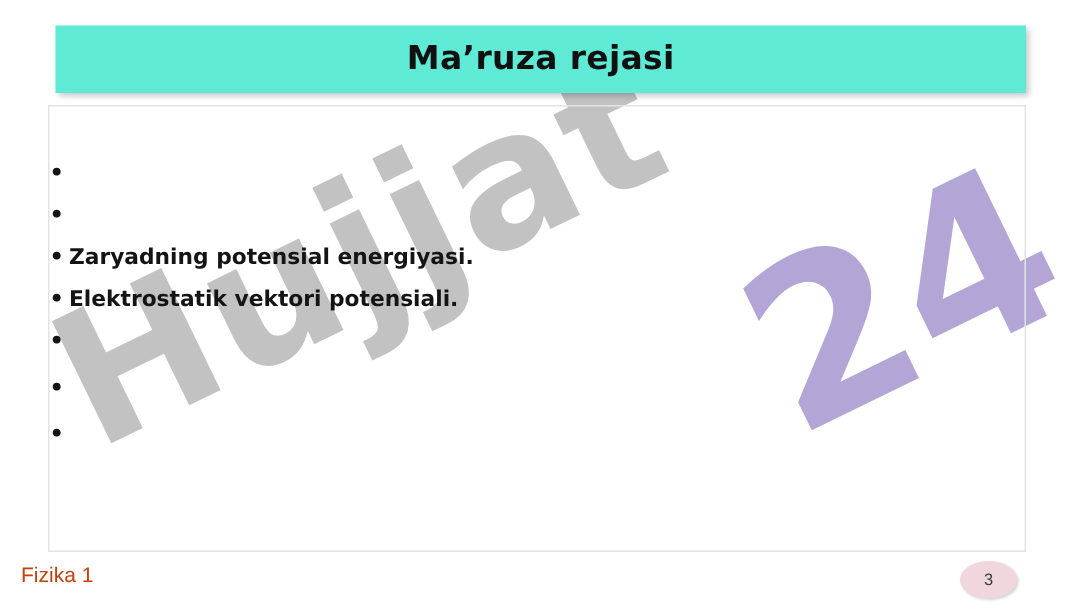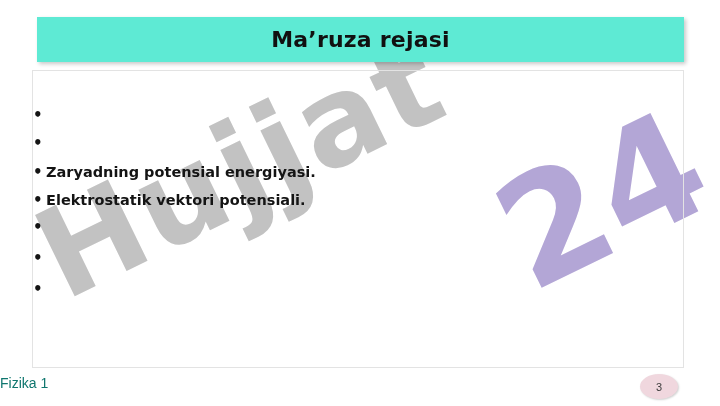--- a/index.html
+++ b/index.html
@@ -112,25 +112,25 @@
     width: 13px;
     flex: 0 0 13px;
     font-size: 15px;
     line-height: 1;
     color: #141414;
   }
 
   
   .footer-label {
     position: absolute;
-    left: 0;
+    left: 14px;
     top: 375px;
     font-family: "Liberation Sans", sans-serif;
     font-size: 14px;
-    color: #0f766e;
+    color: #c2410c;
     z-index: 3;
   }
   .page-badge {
     position: absolute;
     left: 640px;
     top: 374px;
     width: 38px;
     height: 25px;
     border-radius: 50%;
     background: #f0d7de;

